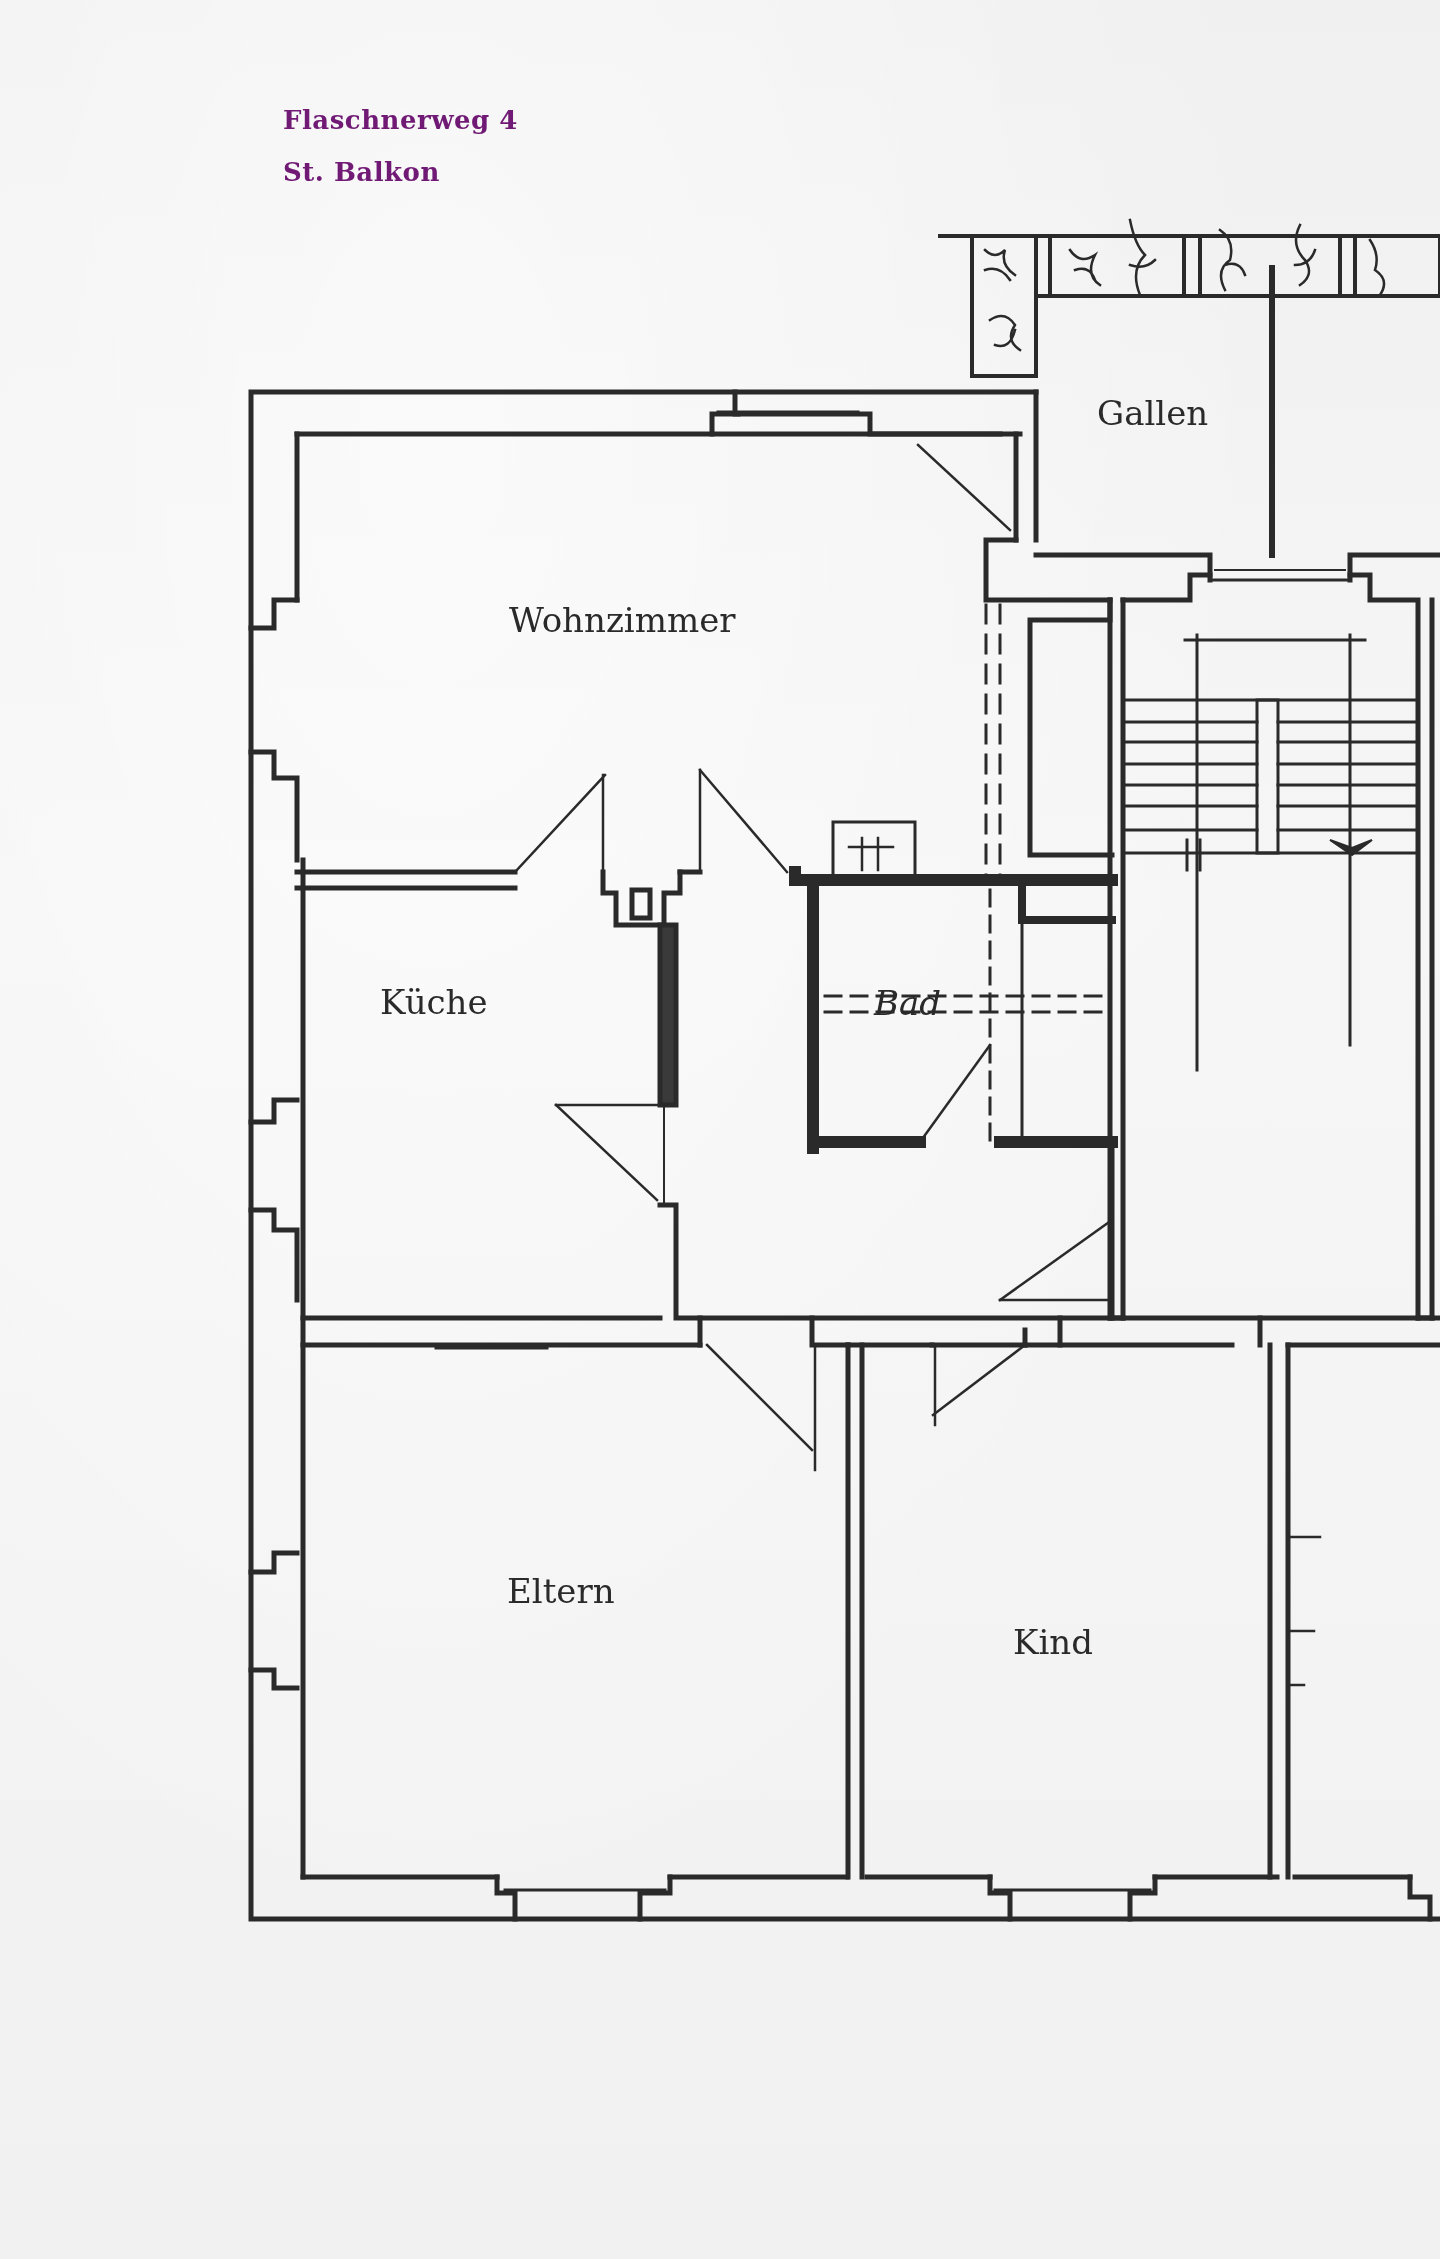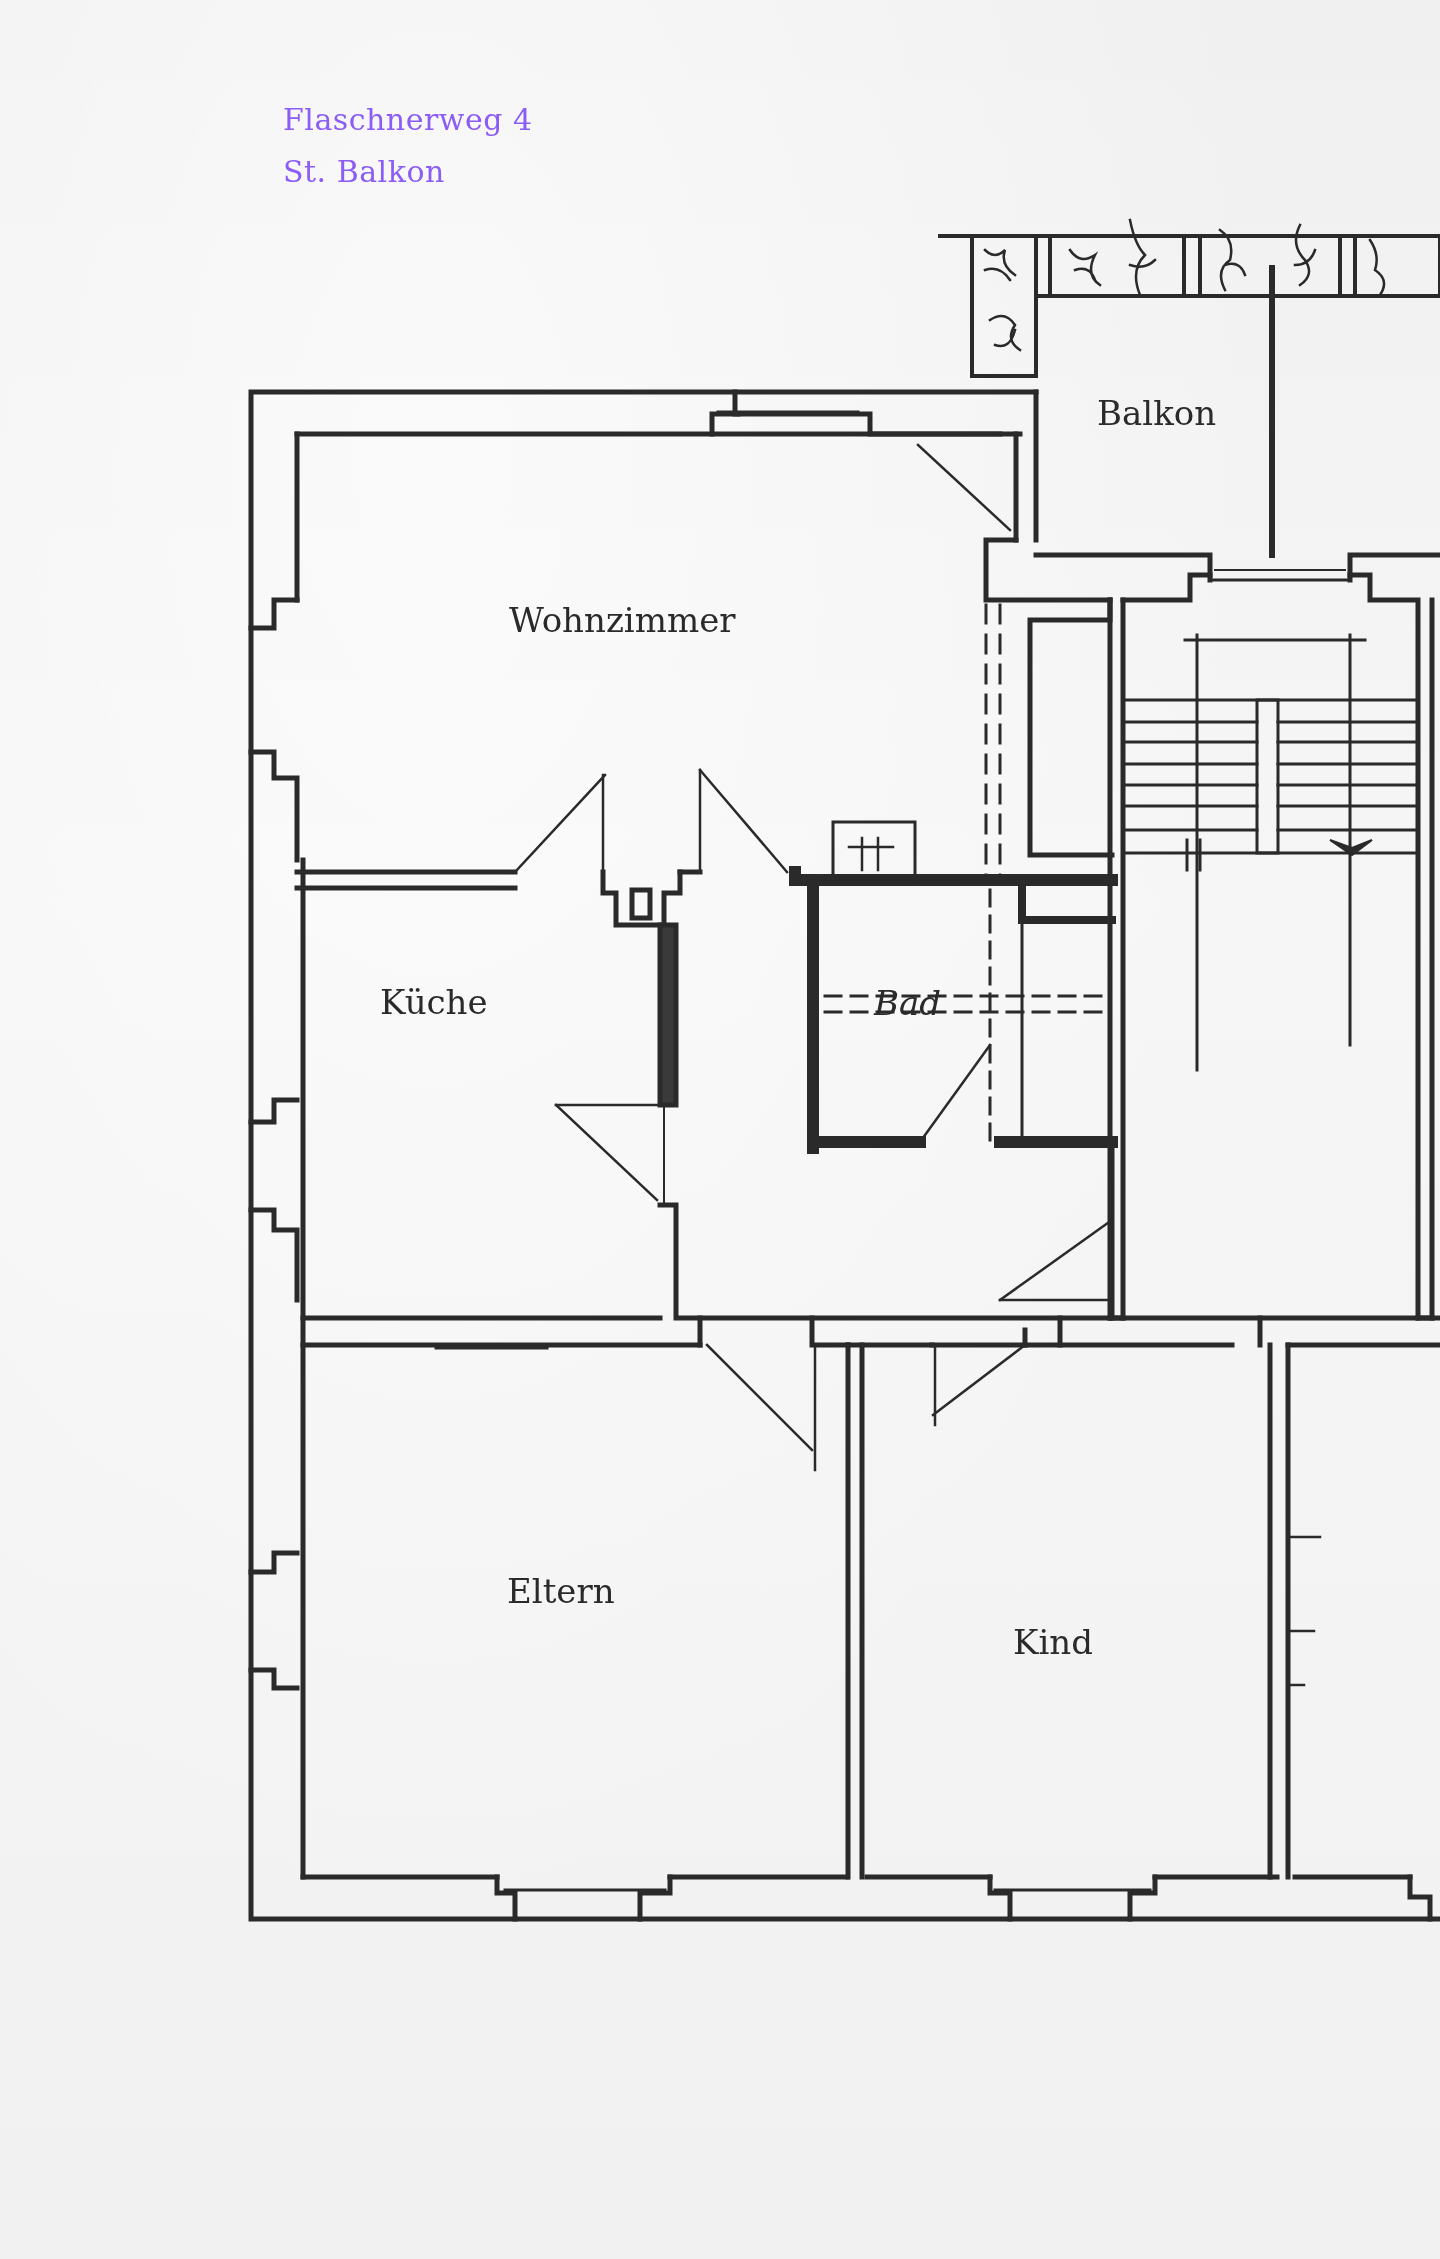--- a/index.html
+++ b/index.html
@@ -3,22 +3,22 @@
 <meta charset="utf-8">
 <style>
   html, body { margin:0; padding:0; background:#f4f4f4; }
   body { width:1440px; height:2259px; position:relative; overflow:hidden;
          font-family:"DejaVu Serif", "Liberation Serif", serif; color:#2b2b2b; }
   .paper { position:absolute; inset:0;
     background:
       radial-gradient(ellipse at 30% 20%, rgba(255,255,255,0.6), rgba(0,0,0,0) 60%),
       linear-gradient(180deg, #f0f0f0 0%, #f6f6f6 40%, #f1f1f1 100%); }
   svg.plan { position:absolute; left:0; top:0; }
-  .title { position:absolute; left:283px; top:94px; font-weight:normal;
-           font-size:30px; line-height:52px; color:#8b5cf6; letter-spacing:0.5px;
+  .title { position:absolute; left:283px; top:94px; font-weight:bold;
+           font-size:26px; line-height:52px; color:#701a75; letter-spacing:0.5px;
            font-family:"DejaVu Serif", serif; }
   .title div { white-space:nowrap; }
   .room-label { position:absolute; font-size:34px; color:#2a2a2a;
                 font-family:"DejaVu Serif", serif; white-space:nowrap; }
 </style>
 </head>
 <body>
 
 <div class="paper"></div>
 
@@ -209,18 +209,18 @@
       <line x1="1288" y1="1685" x2="1304" y2="1685" stroke-width="2.5"></line>
     </g>
   </g>
 </svg>
 
 <div class="title">
   <div>Flaschnerweg 4</div>
   <div>St. Balkon</div>
 </div>
 
-<div class="room-label" style="left:1097px; top:393px;">Balkon</div>
+<div class="room-label" style="left:1097px; top:393px;">Gallen</div>
 <div class="room-label" style="left:509px; top:600px;">Wohnzimmer</div>
 <div class="room-label" style="left:380px; top:982px;">Küche</div>
 <div class="room-label" style="left:874px; top:983px;font-style:italic;">Bad</div>
 <div class="room-label" style="left:459px; top:1571px;margin-left:48px;">Eltern</div>
 <div class="room-label" style="left:1013px; top:1584px;margin-top:38px;">Kind</div>
 
 </body></html>

